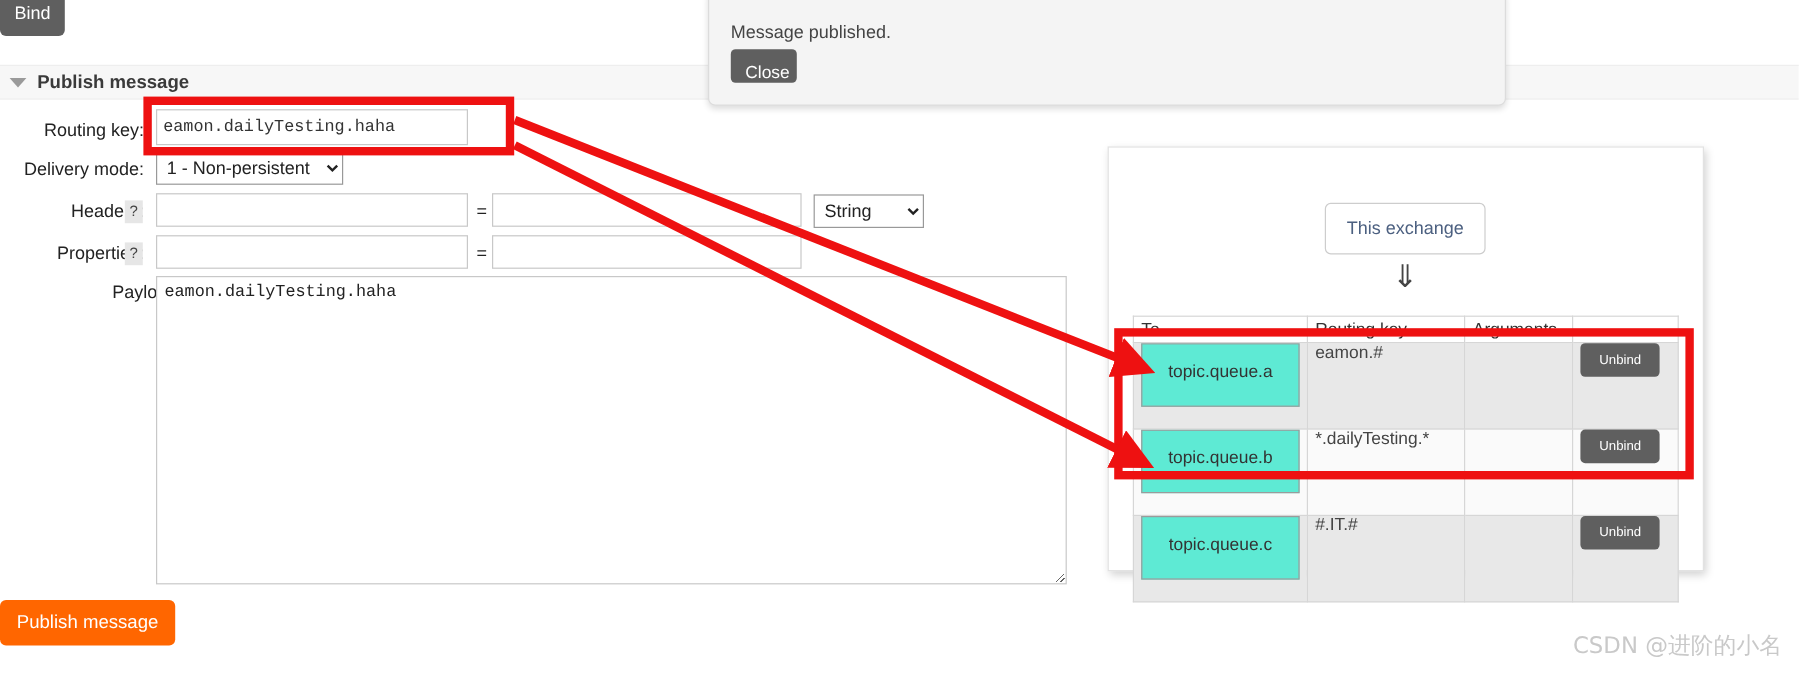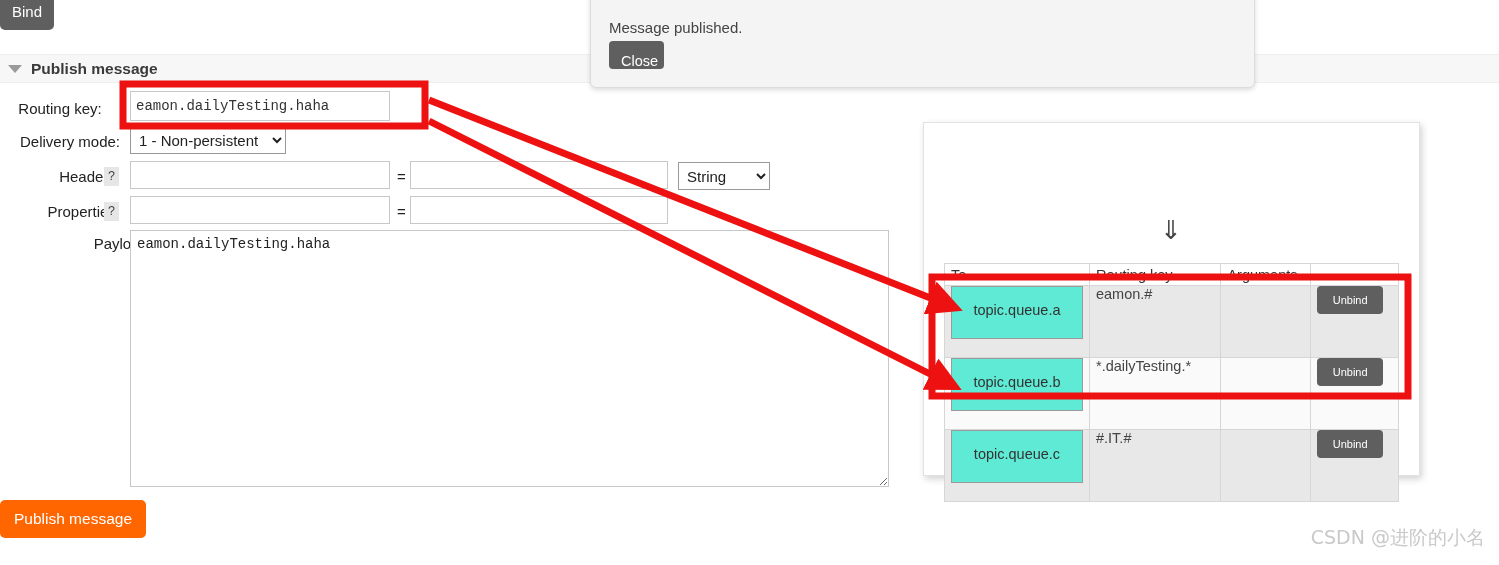--- a/index.html
+++ b/index.html
@@ -243,21 +243,21 @@
 </head>
 <body>
 
 <button class="bind-btn">Bind</button>
 
 <div class="section-head">
   <span class="caret"></span>
   <span class="title">Publish message</span>
 </div>
 
-<div class="form-label" style="top:100px;text-align:center;">Routing key:</div>
+<div class="form-label" style="top:100px;">Routing key:</div>
 <input class="txtbox" style="left: 130px; top: 91px; width: 260px; height: 30px;" value="eamon.dailyTesting.haha">
 
 <div class="form-label" style="top:133px;">Delivery mode:</div>
 <select class="sel" style="left:130px; top:127px; width:156px; height:27px;">
   <option>1 - Non-persistent</option>
 </select>
 
 <div class="form-label" style="top:168px;">Headers:</div>
 <div class="q-mark" style="left:104px; top:167px;">?</div>
 <input class="txtbox" style="left: 130px; top: 161px; width: 260px; height: 28px;" value="">
@@ -278,20 +278,21 @@
 
 <button class="publish-btn">Publish message</button>
 
 <div class="popup">
   <div class="msg">Message published.</div>
   <button class="close-btn">Close</button>
 </div>
 
 <div class="bindings-card">
 
+  <button class="this-exchange">This exchange</button>
 
   <div class="down-arrow">⇓</div>
 
   <table class="bindings">
     <thead>
       <tr>
         <th class="c-to">To</th>
         <th class="c-rk">Routing key</th>
         <th class="c-args">Arguments</th>
         <th class="c-act"></th>

